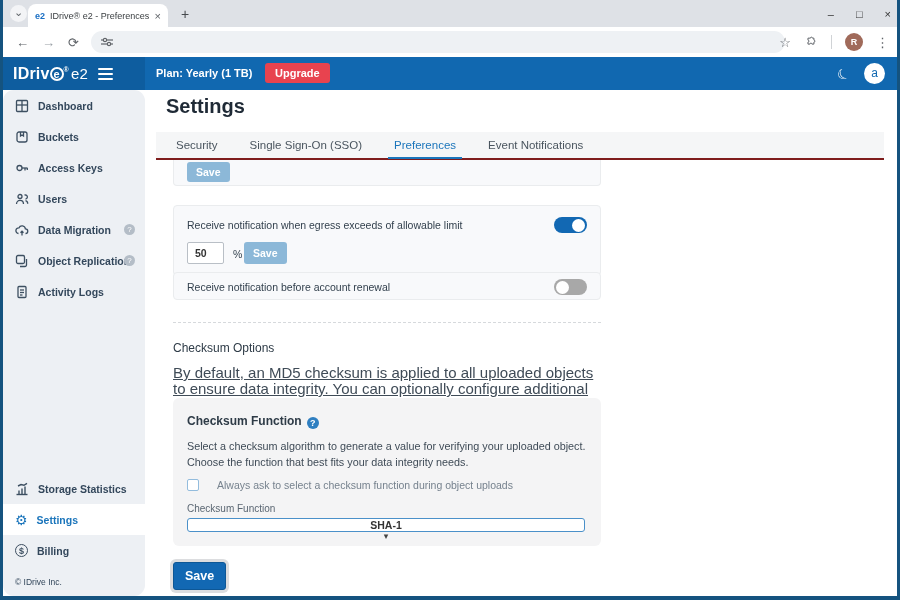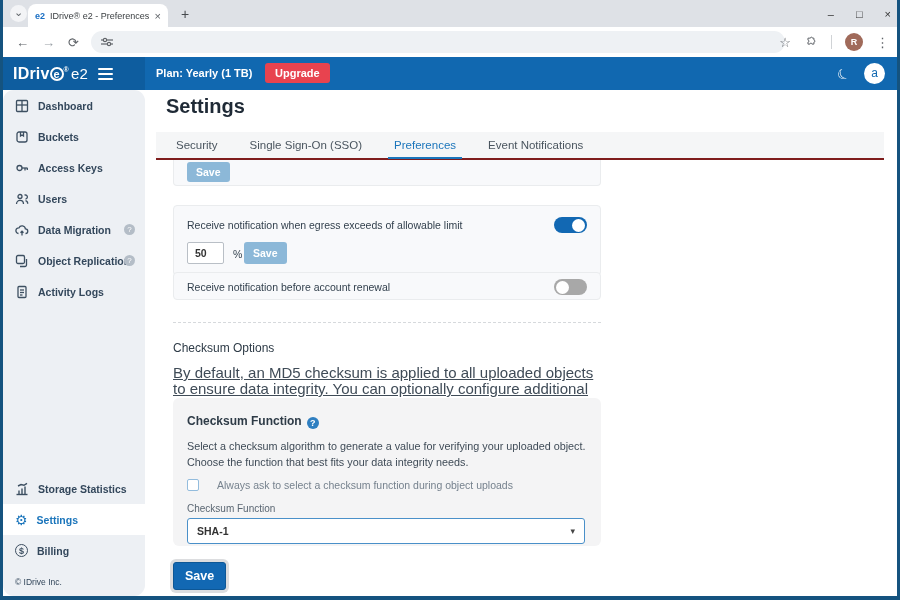--- a/index.html
+++ b/index.html
@@ -84,21 +84,21 @@
   .section-desc { position:absolute; left:28px; top:275px; width:430px; font-size:15px; color:#3f4b57; line-height:16px;text-decoration:underline; }
 
   .chk-card { position:absolute; left:28px; top:308px; width:428px; height:148px; background:#f4f4f5; border-radius:6px; padding:13px 14px; }
   .chk-title { font-size:12px; font-weight:bold; color:#2e3b47; display:inline; }
   .q-help { display:inline-block; width:12px; height:12px; border-radius:50%; background:#2f7fc1; color:#fff; font-size:9px; font-weight:bold; text-align:center; line-height:12px; margin-left:5px; vertical-align:-1px; cursor:pointer; }
   .chk-desc { margin-top:9px; font-size:10.8px; color:#3f4b57; line-height:16px; }
   .chk-row { margin-top:9px; display:flex; align-items:center; gap:18px; }
   .chk-box { width:12px; height:12px; border:1px solid #93bcdd; border-radius:2px; background:#fff; cursor:pointer; }
   .chk-lbl { font-size:10.5px; color:#76828e; }
   .sel-lbl { margin-top:12px; font-size:10px; color:#5a6672; }
-  .selectbox { margin-top:4px; width:398px; height:26px; border:1.5px solid #4a90c9; border-radius:3px; background:#fff; display:flex; align-items:center; justify-content:space-between; padding:0 9px; cursor:pointer; }
+  .selectbox { margin-top:4px; width:398px; height:14px; border:1.5px solid #4a90c9; border-radius:3px; background:#fff; display:flex; align-items:center; justify-content:space-between; padding:0 9px; cursor:pointer;flex-direction:column; }
   .sel-val { font-size:10.5px; font-weight:bold; color:#333; }
   .sel-caret { font-size:9px; color:#444; }
 
   .btn-primary { position:absolute; left:28px; top:472px; width:53px; height:28px; background:#1268b3; color:#fff; border:1px solid #0d5796; border-radius:3px; font-size:12.5px; font-weight:bold; cursor:pointer; box-shadow:0 0 0 3px #dcdddf; font-family:"Liberation Sans",sans-serif; }
 </style>
 </head>
 <body>
 
 <div class="window">
 

